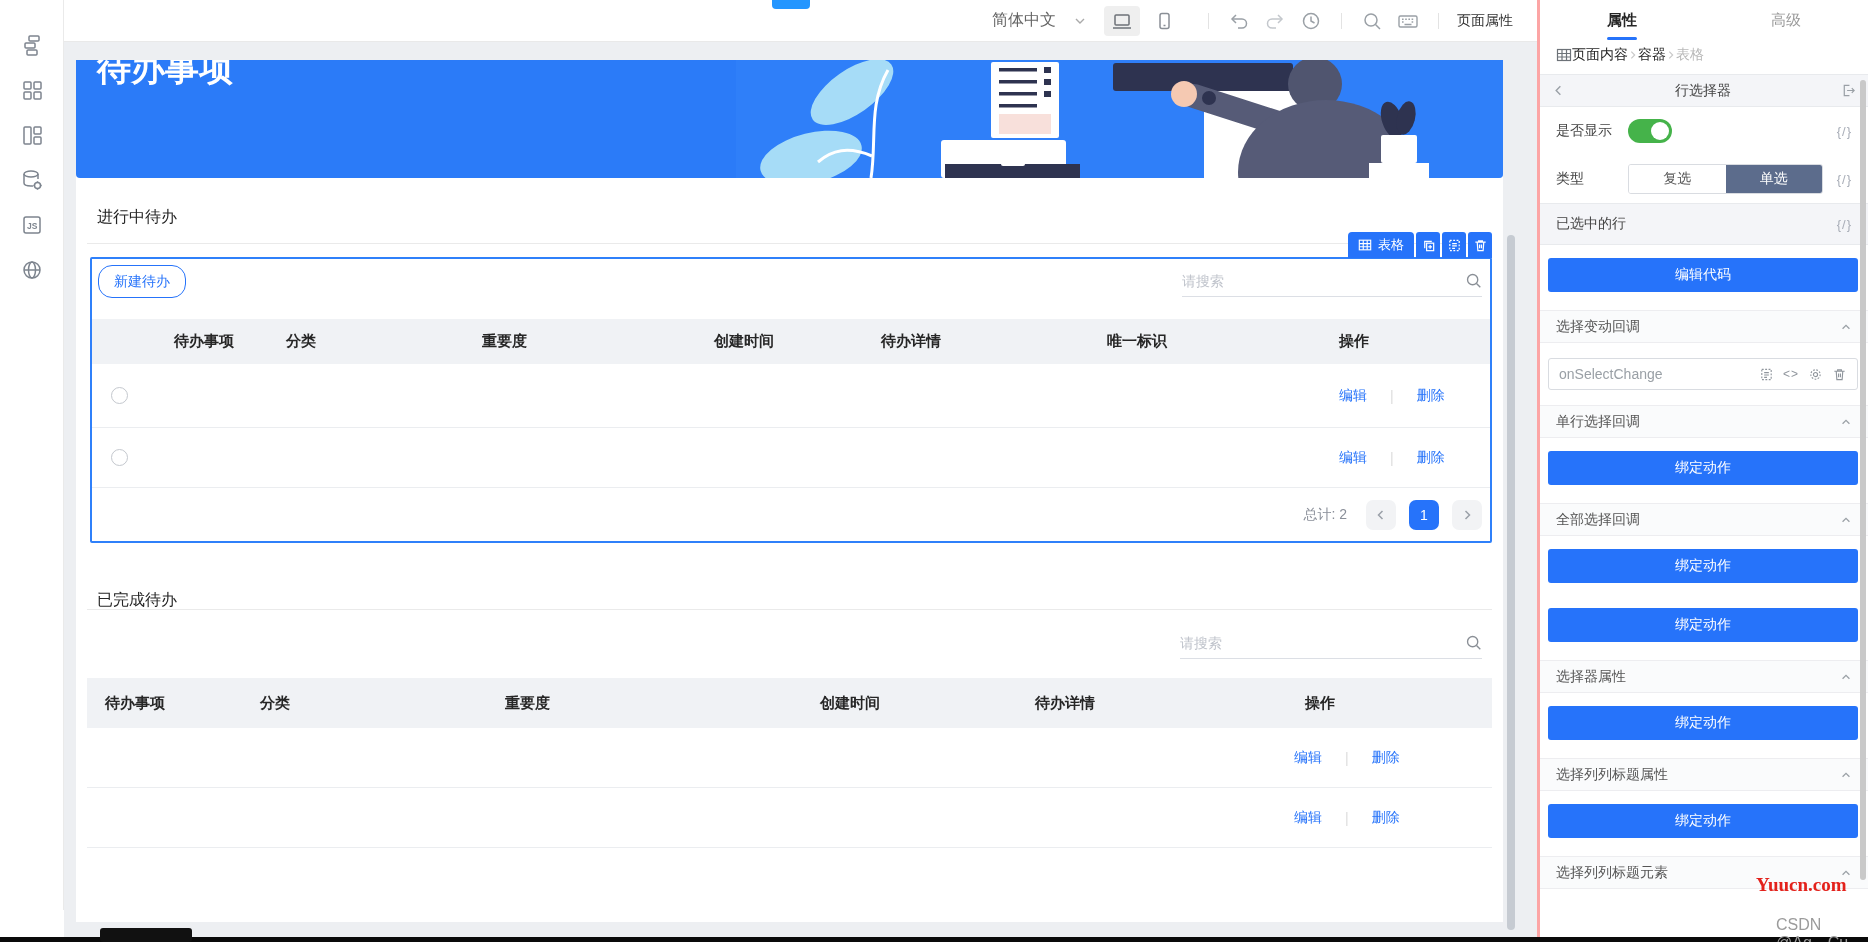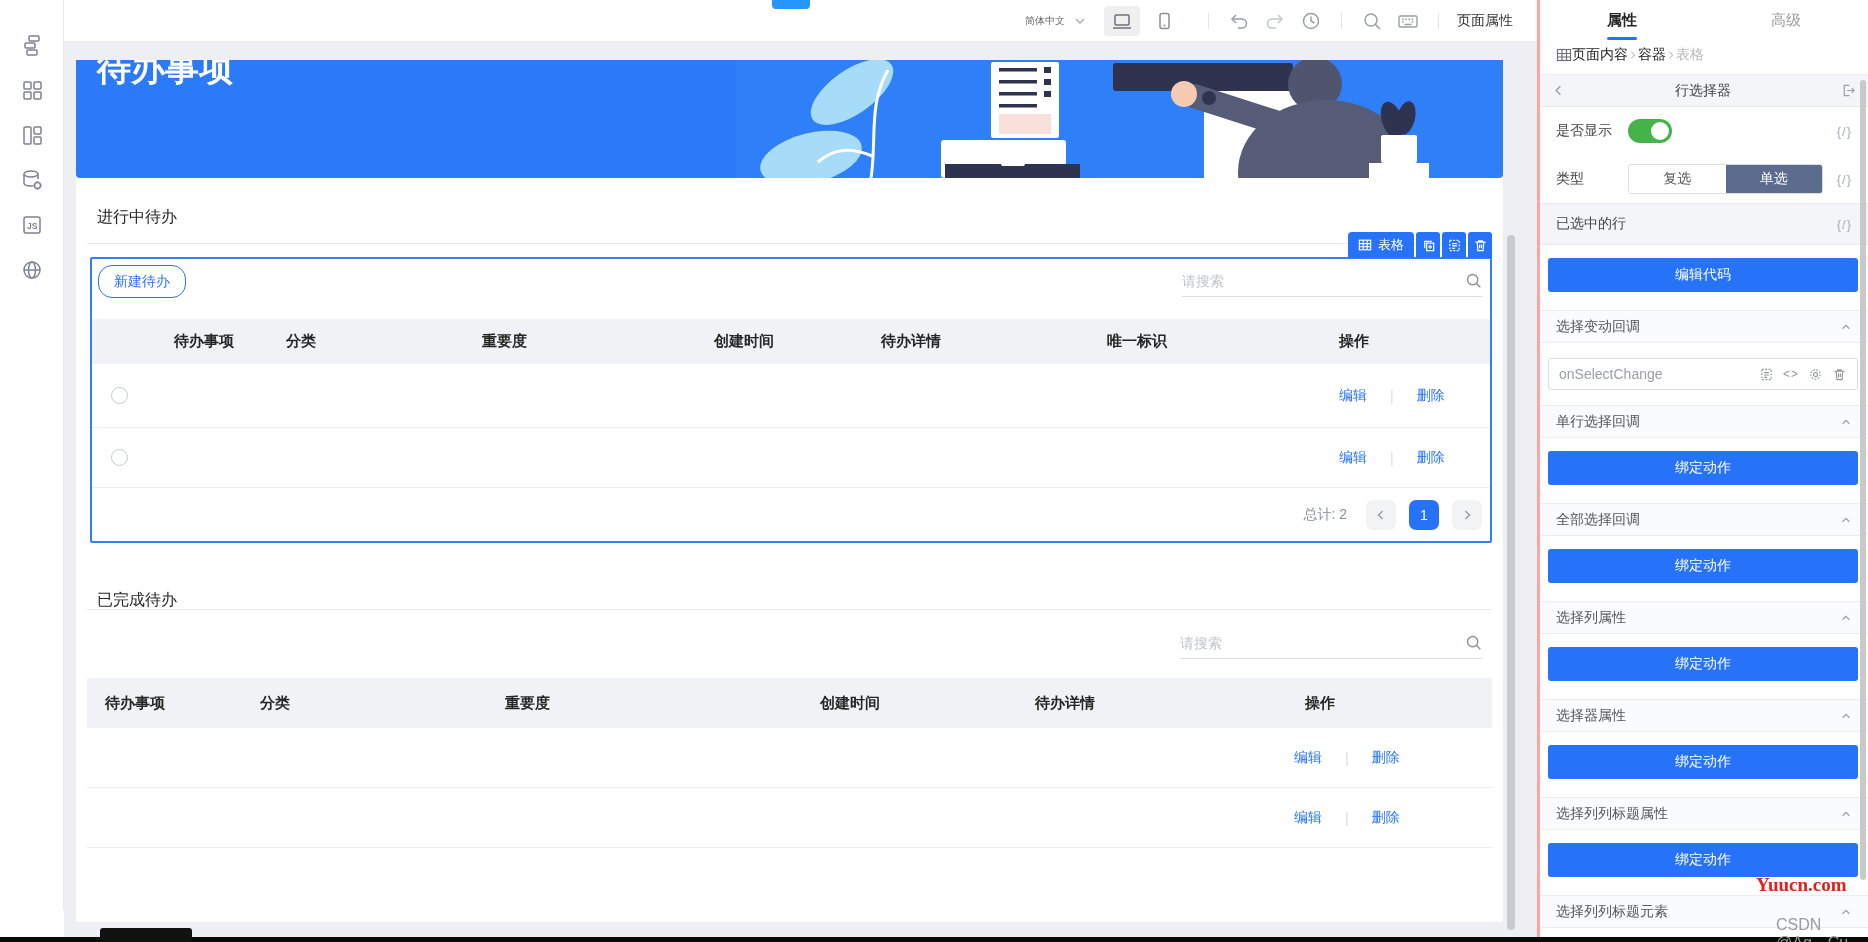--- a/index.html
+++ b/index.html
@@ -6,21 +6,21 @@
   body { font-family:"Liberation Sans","DejaVu Sans",sans-serif; background:#fff; }
   #app { position:relative; width:1868px; height:942px; overflow:hidden; background:#fff; font-size:14px; color:#333; }
   svg { display:block; }
   button { font-family:inherit; cursor:pointer; }
 
   
   .topbar { position:absolute; left:64px; top:0; width:1473px; height:42px; background:#fff;
             border-bottom:1px solid #e9e9e9; display:flex; align-items:center; justify-content:flex-end;
             padding-right:24px; }
   .tb-item { display:flex; align-items:center; color:#8a8f96; }
-  .lang { gap:9px; color:#666; font-size:10px; margin-right:18px; cursor:pointer;align-items:center; }
+  .lang { gap:18px; color:#666; font-size:16px; margin-right:18px; cursor:pointer;align-items:center; }
   .devgrp { gap:6px; margin-right:14px; }
   .icobtn { width:36px; height:30px; display:flex; align-items:center; justify-content:center;
             background:transparent; border:none; border-radius:4px; color:#8a8f96; }
   .icobtn.active { background:#efefef; }
   .vdiv { width:1px; height:16px; background:#e3e3e3; margin:0 12px; }
   .pp-btn { background:none; border:none; font-size:14px; color:#333; margin-left:6px; }
 
   
   .sidebar { position:absolute; left:0; top:0; width:64px; height:910px; background:#fff;
              border-right:1px solid #eaeaea; display:flex; flex-direction:column; align-items:center;
@@ -499,26 +499,20 @@
     <div class="pbtnwrap"><button class="pbtn">绑定动作</button></div>
 
     <div class="phead">
       <span>全部选择回调</span>
       <svg width="12" height="12" viewBox="0 0 14 14" fill="none" stroke="#9aa0a6" stroke-width="1.5">
           <path d="M3 9l4-4 4 4"></path>
         </svg>
     </div>
     <div class="pbtnwrap"><button class="pbtn">绑定动作</button></div>
 
-    <div class="phead">
-      <span>选择列属性</span>
-      <svg width="12" height="12" viewBox="0 0 14 14" fill="none" stroke="#9aa0a6" stroke-width="1.5">
-          <path d="M3 9l4-4 4 4"></path>
-        </svg>
-    </div>
     <div class="pbtnwrap"><button class="pbtn">绑定动作</button></div>
 
     <div class="phead">
       <span>选择器属性</span>
       <svg width="12" height="12" viewBox="0 0 14 14" fill="none" stroke="#9aa0a6" stroke-width="1.5">
           <path d="M3 9l4-4 4 4"></path>
         </svg>
     </div>
     <div class="pbtnwrap"><button class="pbtn">绑定动作</button></div>
 

